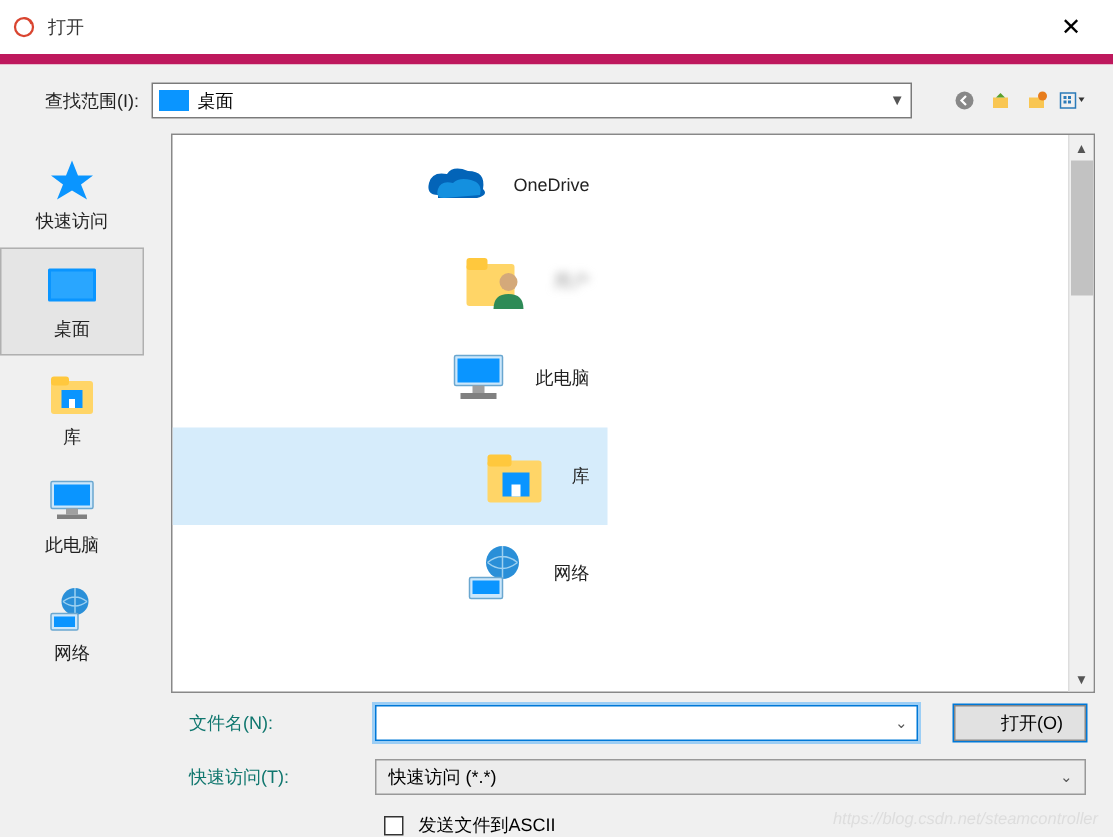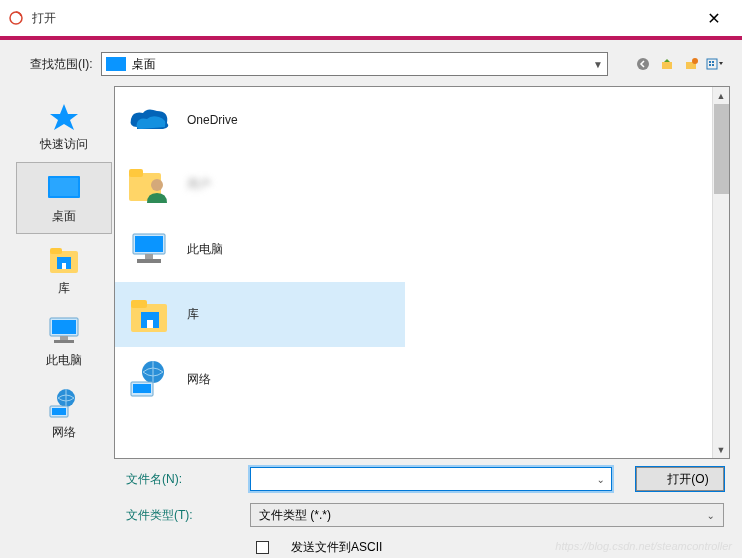--- a/index.html
+++ b/index.html
@@ -1,62 +1,62 @@
 <!DOCTYPE html>
 <html><head>
   <meta charset="utf-8">
   <style>
     * { box-sizing: border-box; margin: 0; padding: 0; font-family: "Microsoft YaHei", "Segoe UI", sans-serif; font-size: 12px; }
     body { background: #fff; width: 742px; height: 558px; overflow: hidden; }
     
-    .titlebar { height: 32px; display: flex; align-items: center; padding: 18px 8px; border-bottom: 4px solid #be185d; }
+    .titlebar { height: 32px; display: flex; align-items: center; padding: 18px 8px; border-bottom: 7px solid #be185d; }
     .titlebar .app-icon { width: 16px; height: 16px; margin-right: 8px; }
     .titlebar .title { flex: 1; color: #333; }
     .titlebar .close { width: 40px; height: 30px; display: flex; align-items: center; justify-content: center; cursor: pointer; font-size: 16px; }
     
     .dialog-body { background: #f0f0f0; height: 526px; display: flex; flex-direction: column; }
     
     .top-row { display: flex; align-items: center; padding: 12px 18px 10px 30px; gap: 8px; justify-content: center; }
     .top-row .lbl { color: #222; }
     .look-in { flex: 1; background: #fff; border: 1px solid #7a7a7a; height: 24px; display: flex; align-items: center; padding: 0 4px; gap: 6px; }
     .look-in .desk-ico { width: 20px; height: 14px; background: #0a95ff; border: 1px solid #0a95ff; position: relative; }
     .look-in .text { flex: 1; }
     .look-in .dd { color: #555; font-size: 10px; }
     .nav-icons { display: flex; gap: 6px; margin-left: 18px; align-items: center; }
     .nav-icons span { width: 18px; height: 18px; display: inline-flex; align-items: center; justify-content: center; cursor: pointer; }
     
     .middle { display: flex; flex: 1; min-height: 0; }
     
-    .places { width: 112px; display: flex; flex-direction: column; align-items: flex-end; padding-top: 4px; }
+    .places { width: 112px; display: flex; flex-direction: column; align-items: flex-start; padding-top: 4px; }
     .place { width: 96px; height: 72px; display: flex; flex-direction: column; align-items: center; justify-content: center; gap: 4px; cursor: pointer; border: 1px solid transparent; }
     .place.selected { background: #e5e5e5; border: 1px solid #b0b0b0; }
     .place .pico { width: 36px; height: 32px; display: flex; align-items: center; justify-content: center; }
     .place .plabel { color: #222; white-space: nowrap; }
     
     .file-area { flex: 1; background: #fff; border: 1px solid #888; margin: 0 12px 0 2px; position: relative; overflow: hidden; }
     .file-list { height: 100%; overflow-y: auto; }
-    .file-item { display: flex; align-items: center; height: 65px; padding: 0 12px; gap: 16px; width: 290px; cursor: pointer; }
+    .file-item { display: flex; align-items: center; height: 65px; padding: 0 12px; gap: 16px; width: 290px; cursor: pointer; justify-content: flex-end; }
     .file-item.hover { background: #d6ecfb; }
     .file-item .fico { width: 44px; height: 44px; display: flex; align-items: center; justify-content: center; flex-shrink: 0; }
     .file-item .flabel { color: #222; }
     .file-item .flabel.blurred { filter: blur(3px); color: #999; }
     .scrollbar { position: absolute; right: 0; top: 0; width: 17px; height: 100%; background: #f0f0f0; border-left: 1px solid #ddd; }
     .scrollbar .up, .scrollbar .down { height: 17px; display: flex; align-items: center; justify-content: center; font-size: 9px; color: #555; cursor: pointer; }
     .scrollbar .thumb { position: absolute; top: 17px; width: 15px; left: 1px; height: 90px; background: #c2c2c2; cursor: pointer; }
     
     .bottom { padding: 8px 18px 10px 126px; }
     .brow { display: flex; align-items: center; gap: 12px; margin-bottom: 12px; }
     .brow .blbl { width: 112px; color: #0f766e; }
     .brow .input-wrap { flex: 1; display: flex; }
     .fn-input { flex: 1; height: 24px; background: #fff; border: 1px solid #0078d7; outline: 2px solid #9ccef5; padding: 0 6px; display: flex; align-items: center; justify-content: space-between; }
     .ft-select { flex: 1; height: 24px; background: #ececec; border: 1px solid #999; padding: 0 8px; display: flex; align-items: center; justify-content: space-between; }
     .dd-arrow { font-size: 10px; color: #555; }
     .btn { width: 88px; height: 24px; background: #e1e1e1; border: 1px solid #888; cursor: pointer; display: flex; align-items: center; justify-content: center; margin-left: 12px; padding-left: 16px; }
     .btn.primary { outline: 1px solid #0078d7; }
-    .chk-row { display: flex; align-items: center; gap: 22px; margin-left: 130px; margin-top: 6px; }
+    .chk-row { display: flex; align-items: center; gap: 10px; margin-left: 130px; margin-top: 6px; }
     .chk { width: 13px; height: 13px; border: 1px solid #333; background: #fff; }
     
     .watermark { position: fixed; right: 10px; bottom: 6px; color: #ddd; font-size: 11px; font-style: italic; pointer-events: none; }
     
     
     svg { display: block; }
   </style>
 </head>
 <body>
 
@@ -246,24 +246,24 @@
         <div class="fn-input">
           <span></span>
           <span class="dd-arrow">⌄</span>
         </div>
       </div>
       <div class="btn primary">
           <span>打开(O)</span>
         </div>
     </div>
     <div class="brow">
-      <span class="blbl">文件类型(T):</span>
+      <span class="blbl">快速访问(T):</span>
       <div class="input-wrap">
         <div class="ft-select">
-          <span>文件类型 (*.*)</span>
+          <span>快速访问 (*.*)</span>
           <span class="dd-arrow">⌄</span>
         </div>
       </div>
     </div>
     <div class="chk-row">
       <span class="chk"></span>
       <span>发送文件到ASCII</span>
     </div>
   </div>
 

